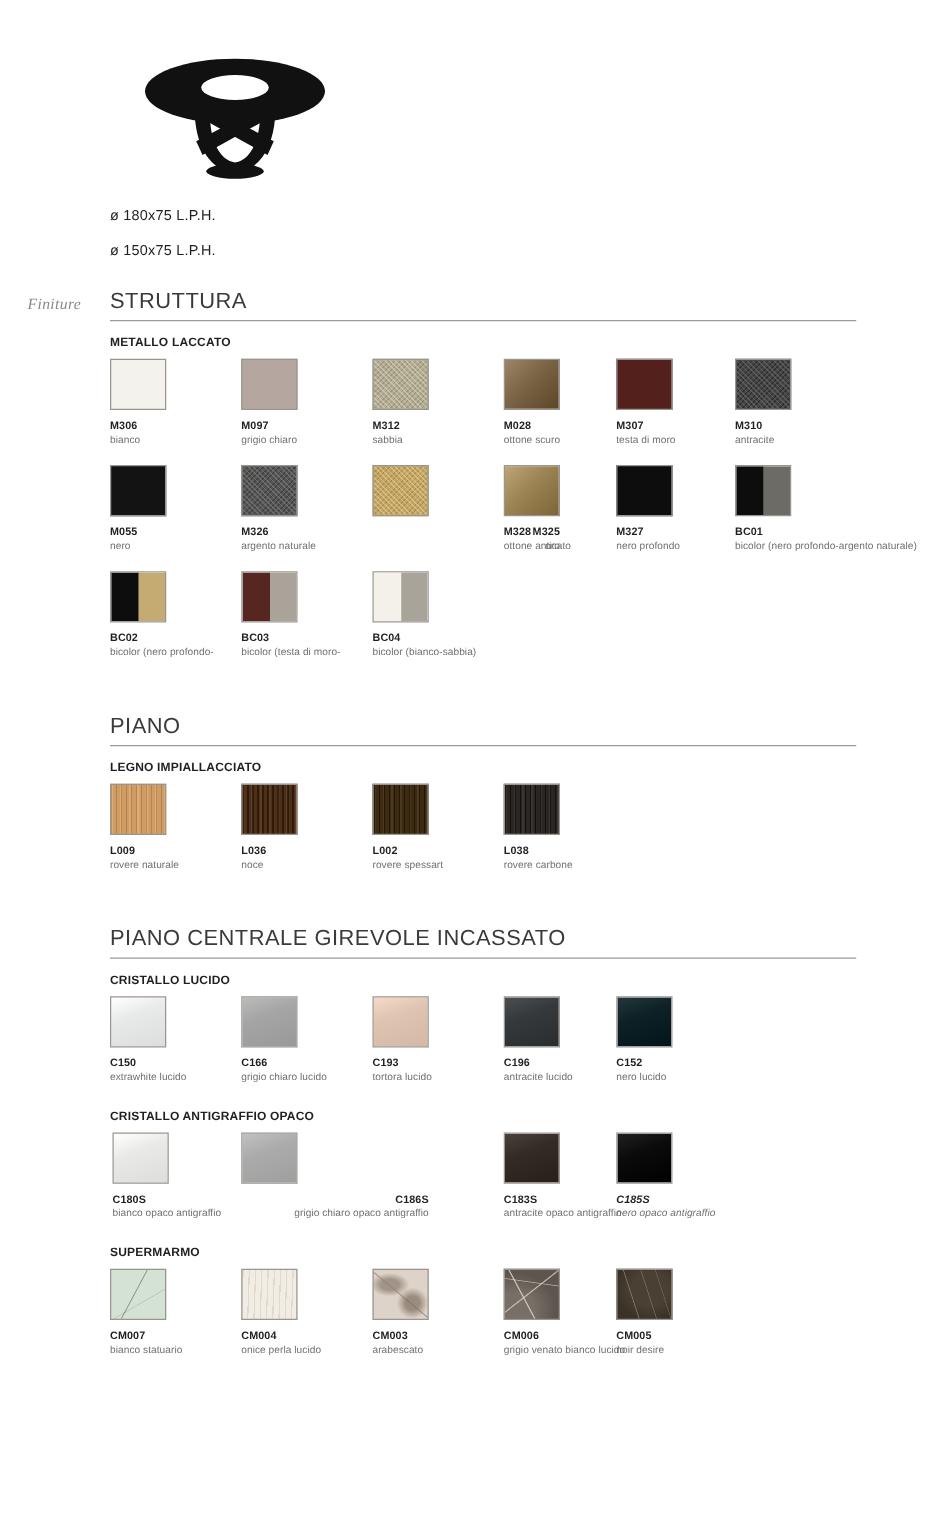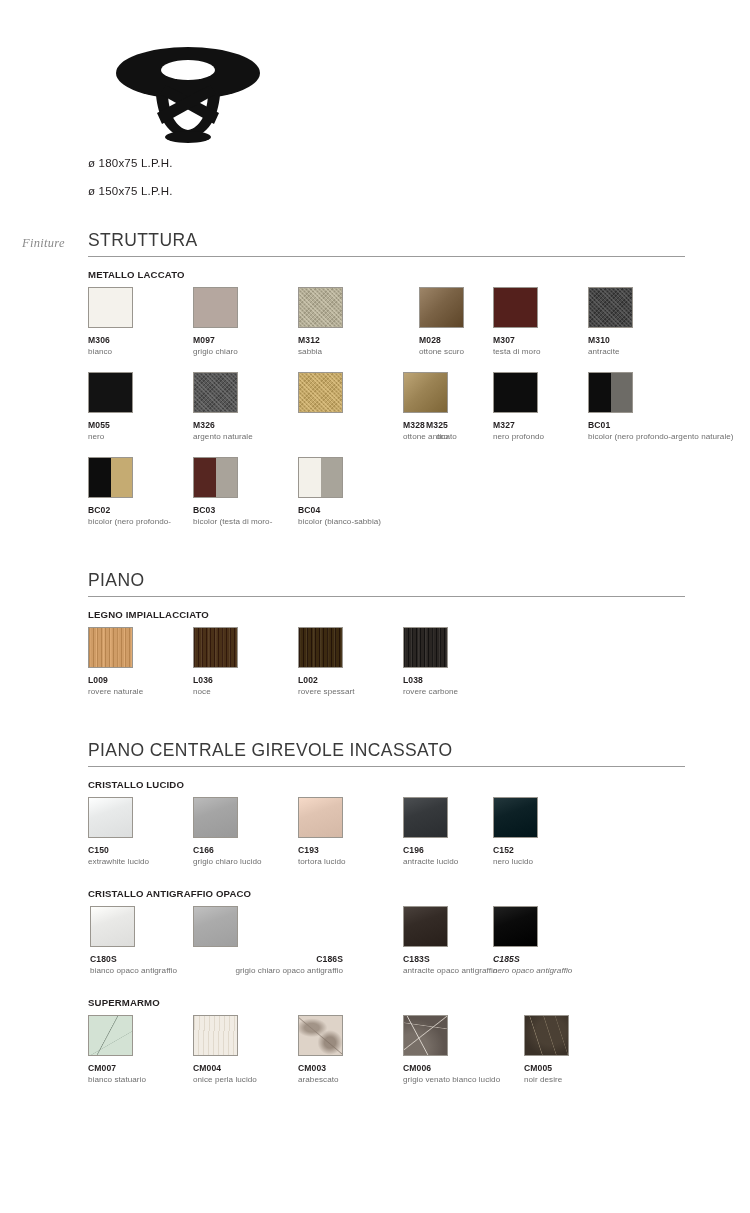--- a/index.html
+++ b/index.html
@@ -9,21 +9,21 @@
     background:#ffffff;
     font-family:"Liberation Sans", sans-serif;
     color:#231f20;
     position:relative;
     overflow:hidden;
   }
 
   
   .product-block { position:absolute; left:0; top:40px; width:750px; }
   .product-img { width:200px; height:105px; margin-left:88px; position:relative; }
-  .dims { margin-left:88px; margin-top:12px; }
+  .dims { margin-left:88px; margin-top:22px; }
   .dim-line {
     font-size:11.5px; color:#231f20; letter-spacing:.2px;
     margin-bottom:16px; font-family:"Liberation Sans", sans-serif;
   }
 
   
   .finiture-label {
     position:absolute; left:22px; top:236px;
     font-family:"Liberation Serif", serif;
     font-style:italic; font-size:12.5px; color:#8a8a8a;
@@ -110,21 +110,21 @@
       <div class="sw" style="left: 105px;">
         <div class="chip" style="background: rgb(181, 167, 159);"></div>
         <div class="code">M097</div>
         <div class="desc">grigio chiaro</div>
       </div>
       <div class="sw" style="left: 210px;">
         <div class="chip" style="background: repeating-linear-gradient(45deg, rgba(219, 213, 190, 0.55) 0px, rgba(219, 213, 190, 0.55) 1px, transparent 1px, transparent 3px), repeating-linear-gradient(-45deg, rgba(139, 133, 110, 0.55) 0px, rgba(139, 133, 110, 0.55) 1px, transparent 1px, transparent 3px) rgb(179, 173, 150);"></div>
         <div class="code">M312</div>
         <div class="desc">sabbia</div>
       </div>
-      <div class="sw" style="left: 315px; margin-left: 16px;">
+      <div class="sw" style="left: 315px;">
         <div class="chip" style="background: linear-gradient(135deg, rgb(157, 133, 104) 0%, rgb(123, 99, 70) 45%, rgb(93, 69, 40) 100%);"></div>
         <div class="code">M028</div>
         <div class="desc">ottone scuro</div>
       </div>
       <div class="sw" style="left: 405px;">
         <div class="chip" style="background: rgb(84, 32, 28);"></div>
         <div class="code">M307</div>
         <div class="desc">testa di moro</div>
       </div>
       <div class="sw" style="left: 500px;">
@@ -287,21 +287,21 @@
       <div class="sw" style="left: 210px;">
         <div class="chip" style="background: radial-gradient(60% 40% at 30% 30%, rgba(142, 127, 114, 0.75) 0px, rgba(142, 127, 114, 0.75) 28%, transparent 60%), radial-gradient(50% 55% at 72% 68%, rgba(125, 109, 96, 0.7) 0px, rgba(125, 109, 96, 0.7) 26%, transparent 58%), linear-gradient(40deg, transparent 48%, rgba(109, 95, 84, 0.55) 49.5%, transparent 51%) rgb(222, 211, 200);"></div>
         <div class="code">CM003</div>
         <div class="desc">arabescato</div>
       </div>
       <div class="sw" style="left: 315px;">
         <div class="chip" style="background: linear-gradient(62deg, transparent 36%, rgba(230, 224, 216, 0.9) 37.5%, transparent 39%), linear-gradient(-38deg, transparent 52%, rgba(222, 215, 206, 0.85) 53.5%, transparent 55%), linear-gradient(8deg, transparent 70%, rgba(207, 199, 189, 0.7) 71.5%, transparent 73%), radial-gradient(at 20% 80%, rgba(126, 117, 109, 0.8) 0px, rgba(126, 117, 109, 0.8) 30%, transparent 65%) rgb(94, 85, 79);"></div>
         <div class="code">CM006</div>
         <div class="desc">grigio venato bianco lucido</div>
       </div>
-      <div class="sw" style="left: 405px; margin-left: 31px;">
+      <div class="sw" style="left: 405px;">
         <div class="chip" style="background: linear-gradient(72deg, transparent 30%, rgba(189, 174, 146, 0.55) 31.2%, transparent 32.4%), linear-gradient(72deg, transparent 55%, rgba(168, 153, 127, 0.5) 56.2%, transparent 57.4%), linear-gradient(72deg, transparent 76%, rgba(156, 142, 118, 0.45) 77%, transparent 78.2%), radial-gradient(at 60% 40%, rgba(86, 74, 60, 0.6) 0px, rgba(86, 74, 60, 0.6) 40%, transparent 75%) rgb(58, 49, 40);"></div>
         <div class="code">CM005</div>
         <div class="desc">noir desire</div>
       </div>
     </div>
   </div>
 
 <div class="faint-mark"></div>
 
 </body></html>

